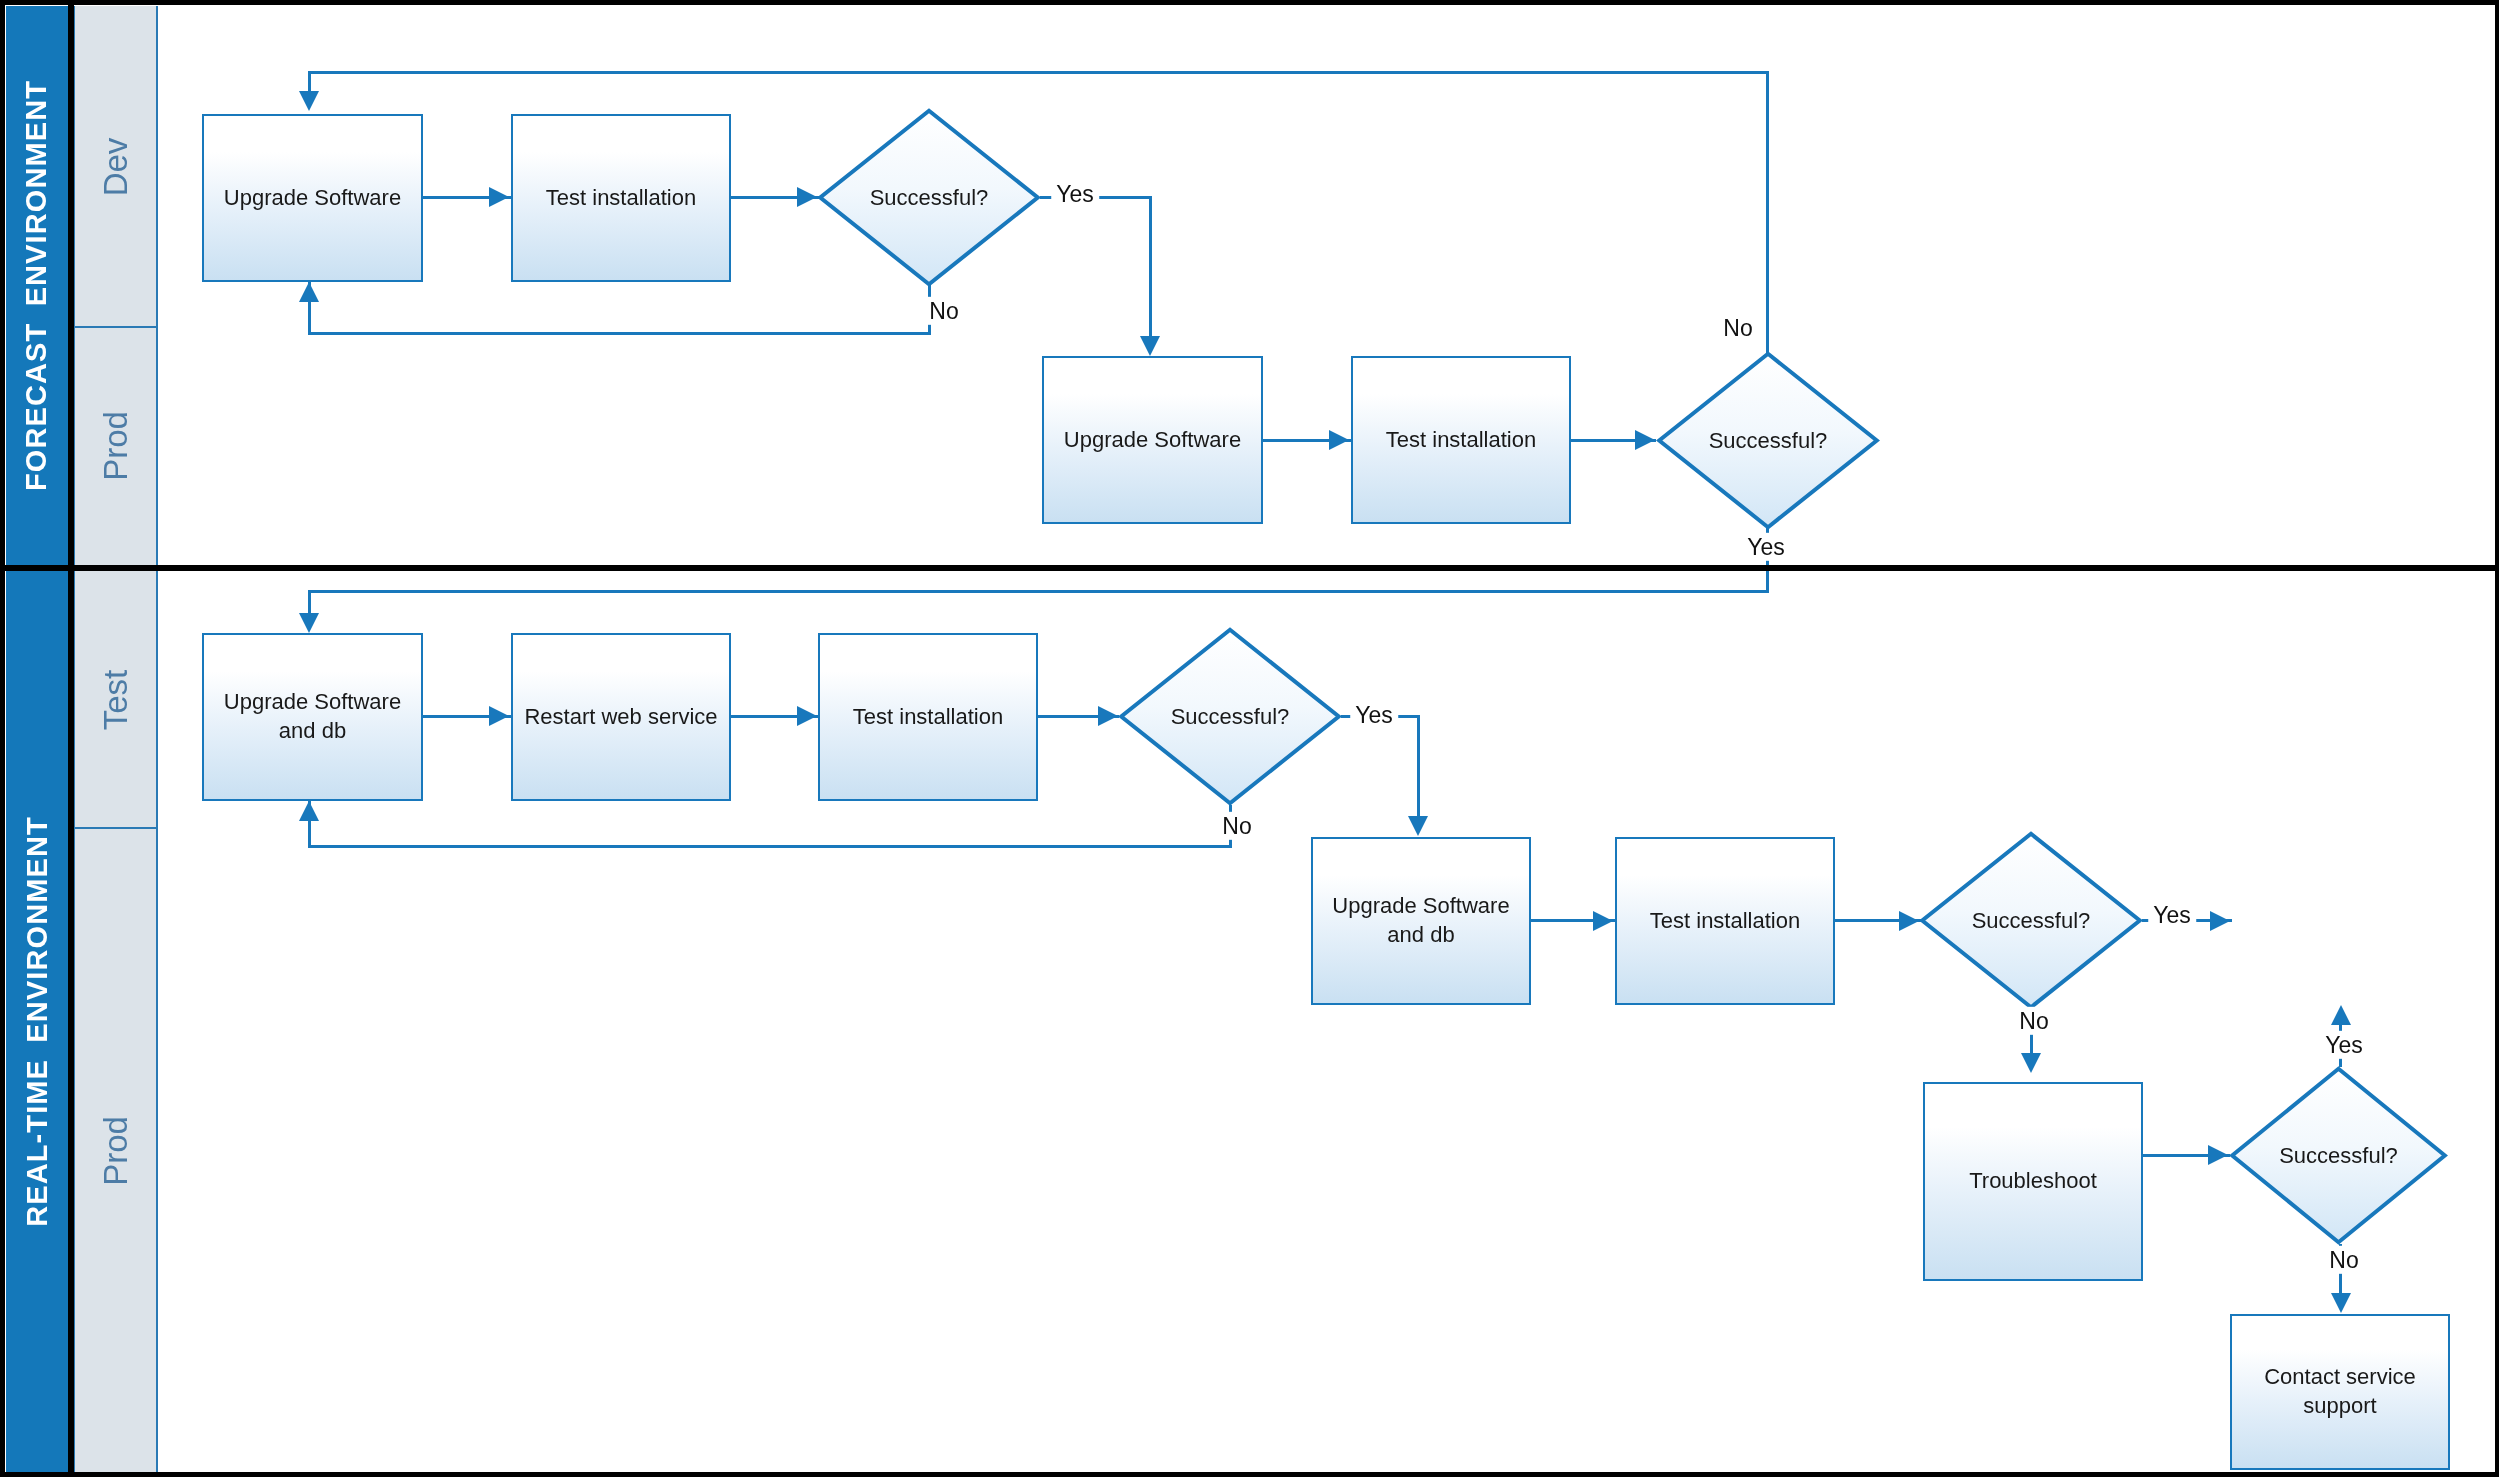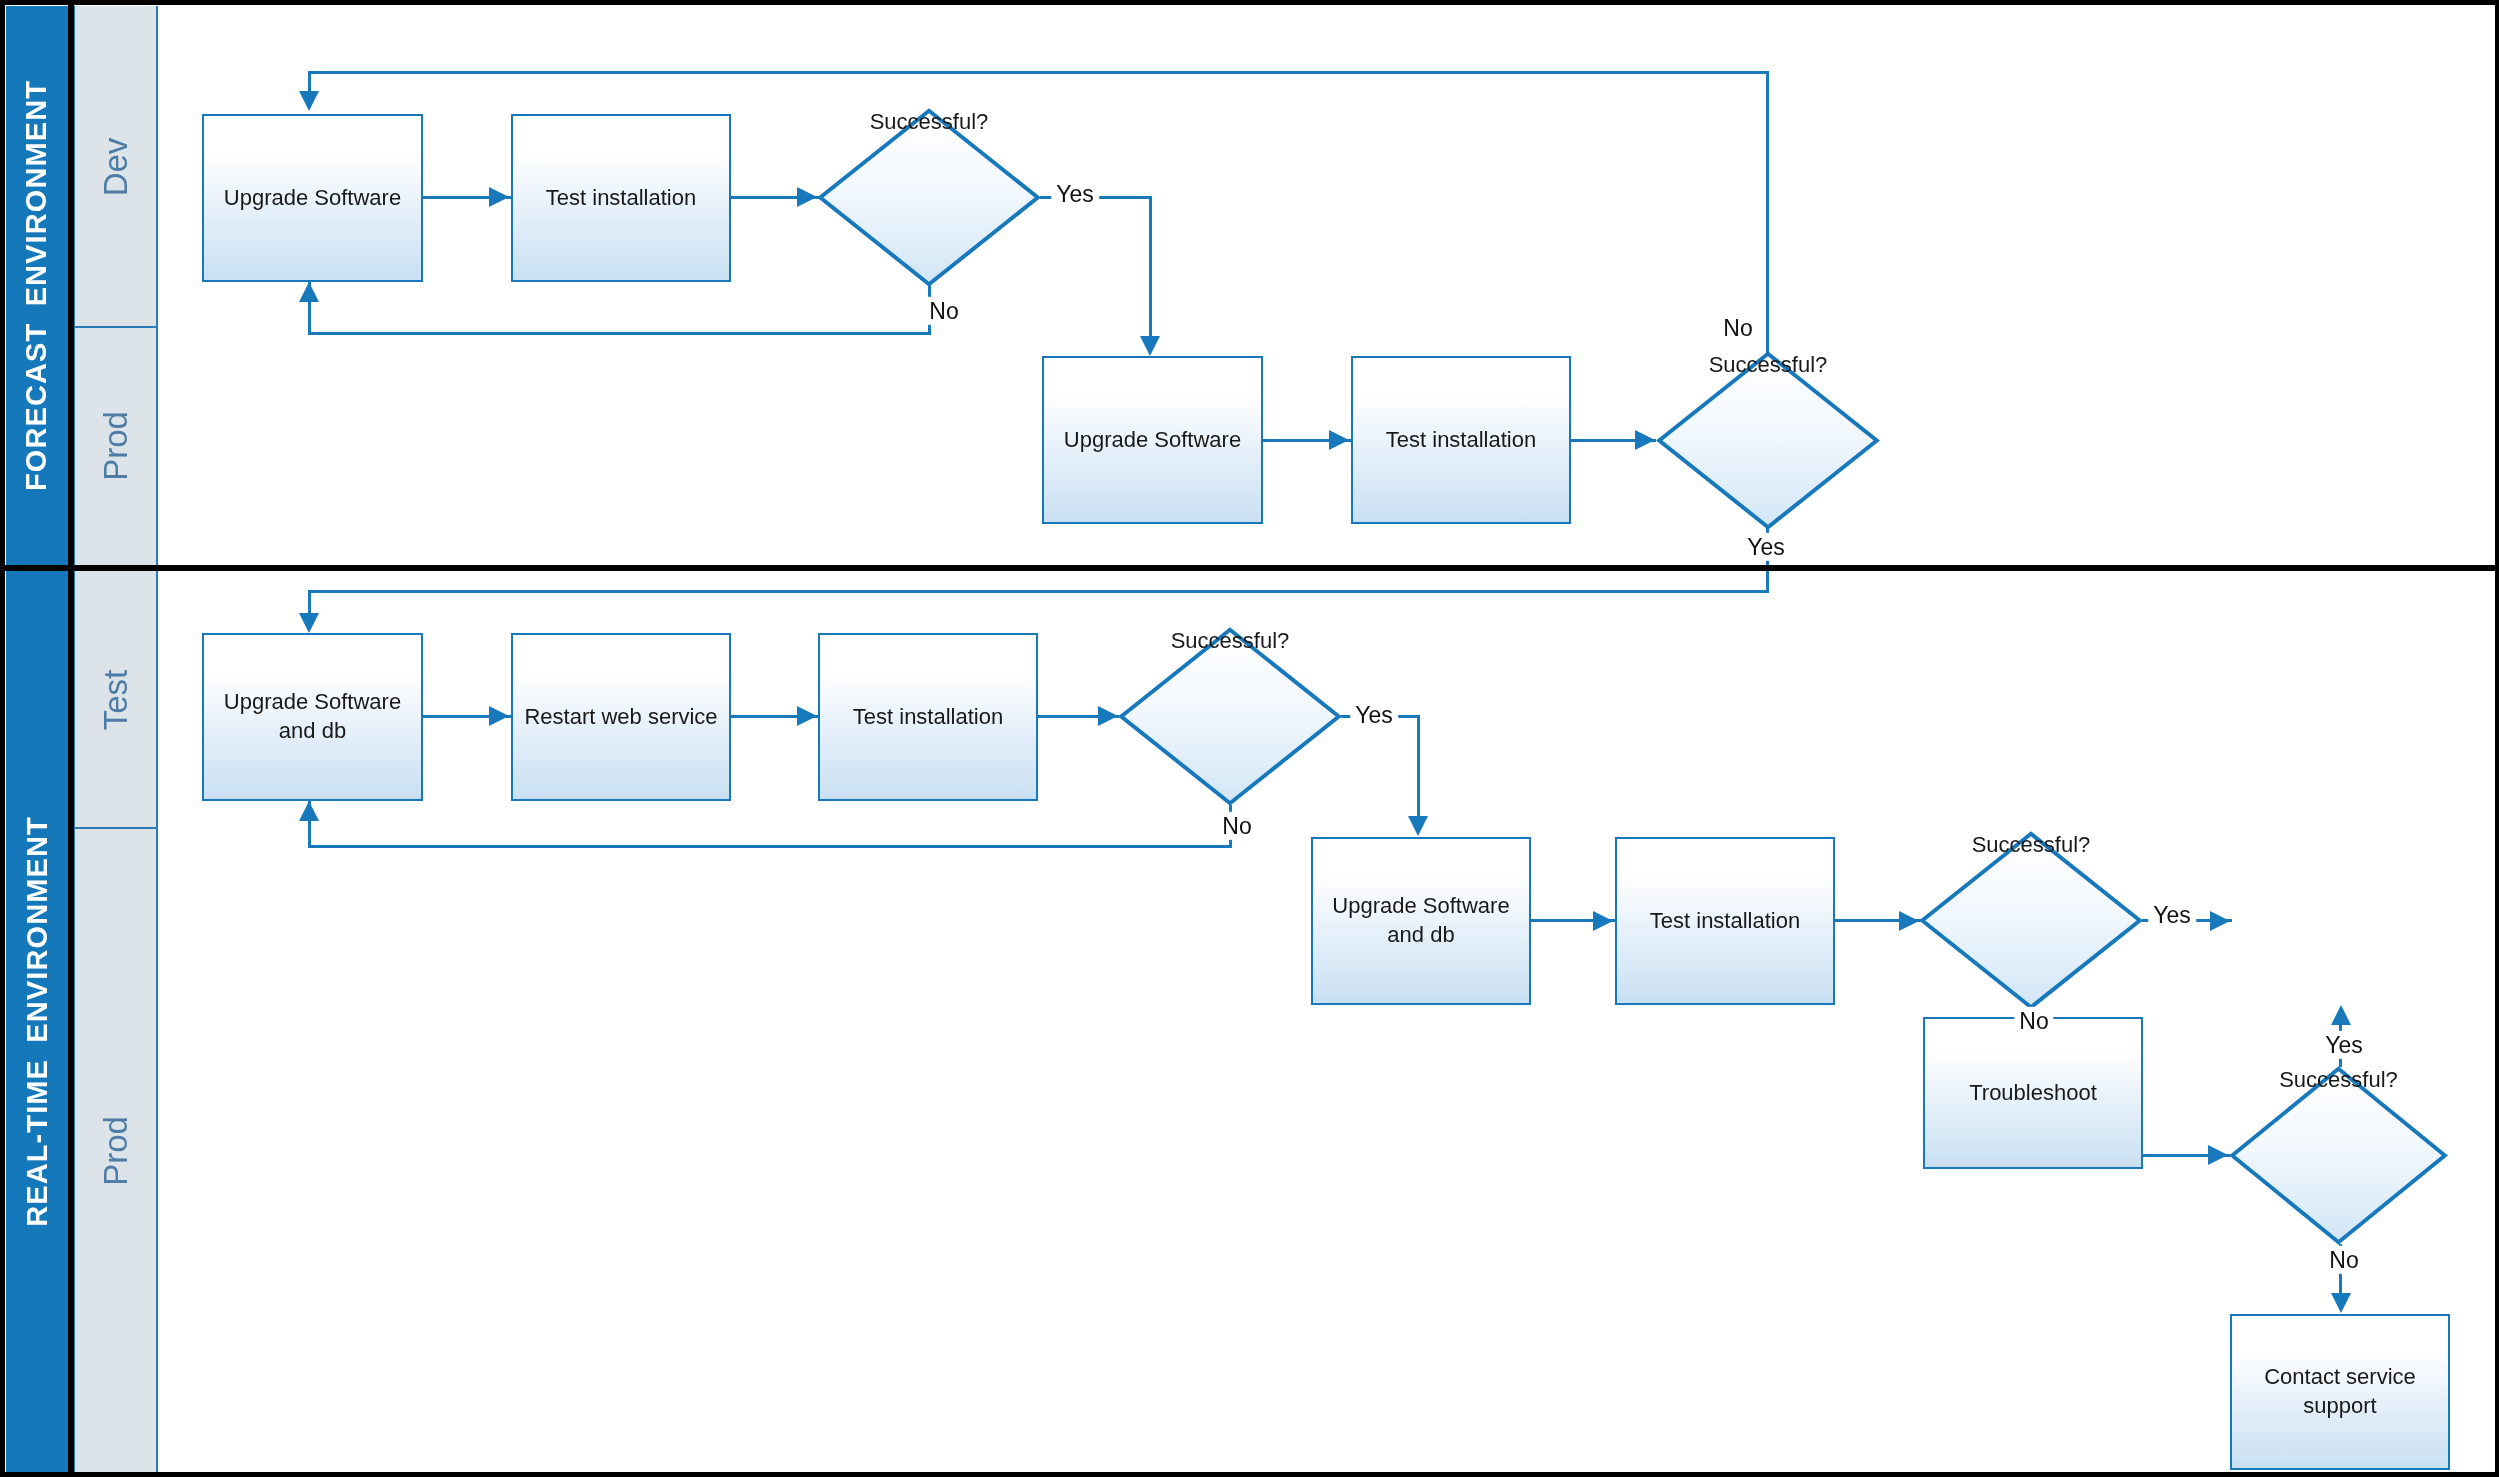--- a/index.html
+++ b/index.html
@@ -54,21 +54,21 @@
   
   .box{
     position:absolute;box-sizing:border-box;
     border:2.9px solid var(--line-blue);
     background:linear-gradient(180deg,#ffffff 0%,#ffffff 22%,#e7f1fa 55%,#c9e0f2 100%);
     display:flex;align-items:center;justify-content:center;text-align:center;
     font-size:22px;line-height:1.3;color:var(--node-text);
     padding:0 10px;z-index:10;
   }
   .diamond{
-    position:absolute;display:flex;align-items:flex-start;justify-content:center;
+    position:absolute;display:flex;align-items:center;justify-content:center;
     text-align:center;font-size:22px;color:var(--node-text);z-index:10;
   }
   .diamond svg{position:absolute;inset:0;width:100%;height:100%;overflow:visible;}
   .diamond polygon{
     fill:url(#diamond-grad);stroke:var(--line-blue);stroke-width:4;
     vector-effect:non-scaling-stroke;
   }
   .dlabel{position:relative;z-index:1;}
 
   
@@ -230,21 +230,21 @@
   </div>
   <div class="box" style="left:1615px;top:837px;width:220px;height:168px">
     <span>Test installation</span>
   </div>
   <div class="diamond" style="left:1920px;top:832px;width:222px;height:177px">
     <svg viewBox="0 0 100 100" preserveAspectRatio="none">
         <polygon points="50,1 99,50 50,99 1,50"></polygon>
       </svg>
     <span class="dlabel">Successful?</span>
   </div>
-  <div class="box" style="left:1923px;top:1017px;width:220px;height:152px">
+  <div class="box" style="left:1923px;top:1082px;width:220px;height:199px">
     <span>Troubleshoot</span>
   </div>
   <div class="diamond" style="left:2230px;top:1067px;width:217px;height:177px">
     <svg viewBox="0 0 100 100" preserveAspectRatio="none">
         <polygon points="50,1 99,50 50,99 1,50"></polygon>
       </svg>
     <span class="dlabel">Successful?</span>
   </div>
   <div class="box" style="left:2230px;top:1314px;width:220px;height:156px">
     <span>Contact service support</span>

